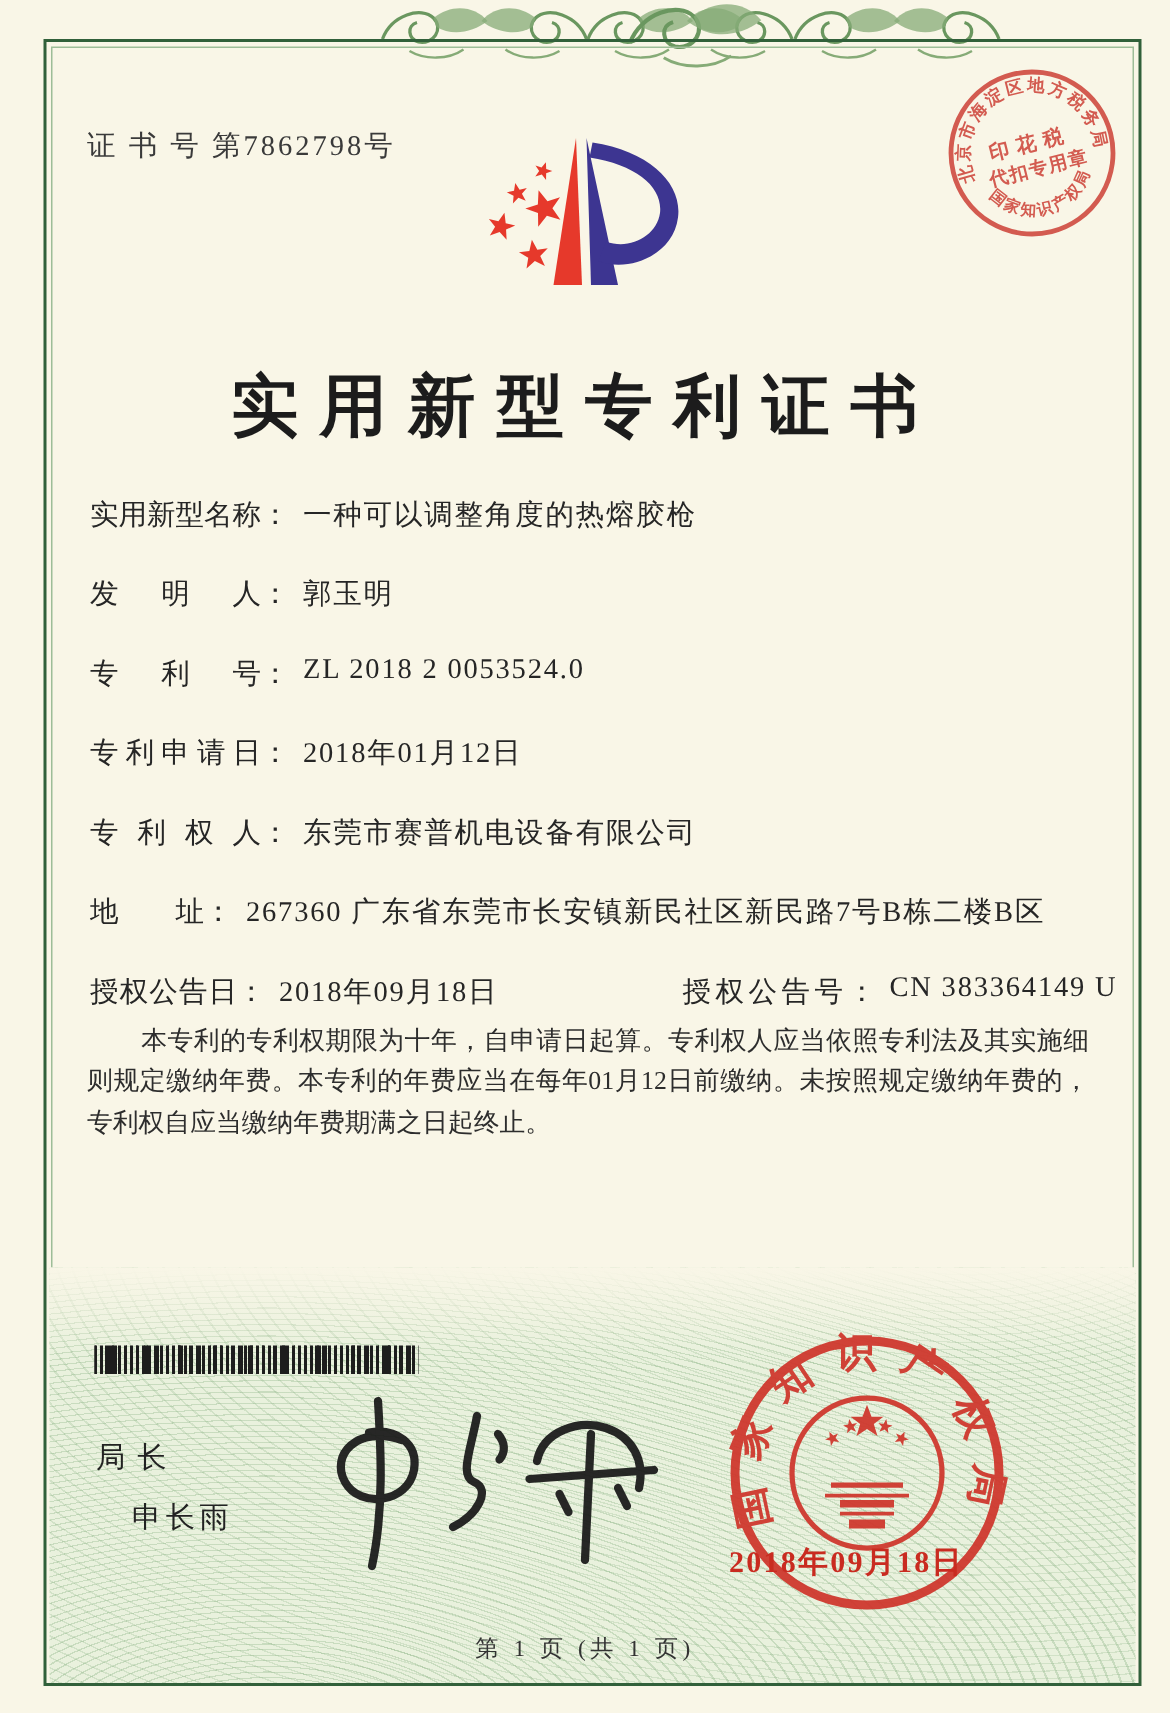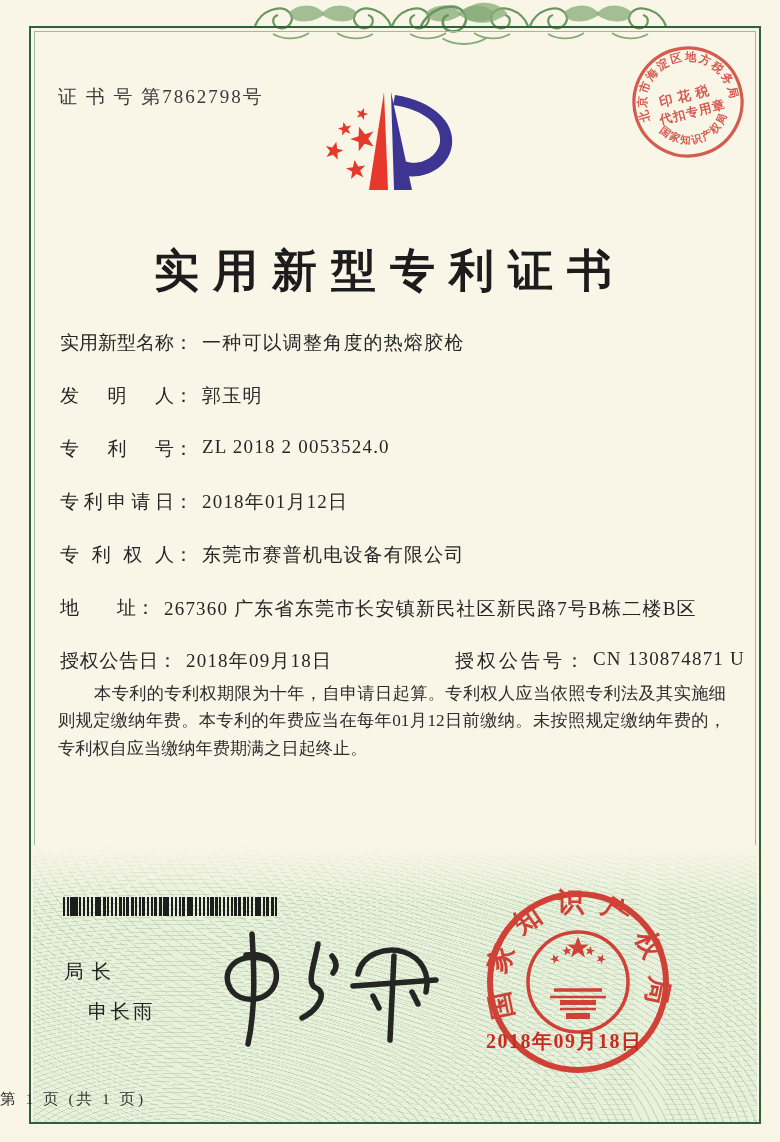--- a/index.html
+++ b/index.html
@@ -49,21 +49,21 @@
   .officer-role{position:absolute;left:64px;top:958px;font-size:19.5px;letter-spacing:8px;color:#222;}
   .officer-name{position:absolute;left:64px;top:998px;font-size:19.5px;letter-spacing:3px;color:#222;margin-left:24px;}
   .signature{position:absolute;left:190px;top:922px;}
 
   .seal{position:absolute;left:482px;top:886px;}
   .seal-date{position:absolute;left:486px;top:1028px;font-size:20px;font-weight:700;
              color:#c92b20;letter-spacing:1.5px;}
 
   .tax-stamp{position:absolute;left:612px;top:36px;}
 
-  .footer{position:absolute;left:0;top:1089px;width:780px;text-align:left;
+  .footer{position:absolute;left:0;top:1089px;width:780px;text-align:center;
           font-size:15.5px;letter-spacing:3px;color:#333;}
 </style>
 </head>
 <body>
 
 <div class="page">
 
   <svg class="top-ornament" viewBox="0 0 780 48">
     <defs>
       <g id="curl">
@@ -134,21 +134,21 @@
   <div class="row" style="top:542px">
     <span class="lbl">专利权人</span><span class="colon">：</span><span class="val">东莞市赛普机电设备有限公司</span>
   </div>
   <div class="row" style="top:595px">
     <span class="lbl-narrow">地址</span><span class="colon">：</span><span class="val val-wrap">267360 广东省东莞市长安镇新民社区新民路7号B栋二楼B区</span>
   </div>
   <div class="row" style="top:648px">
     <span class="lbl-mid">授权公告日</span><span class="colon">：</span><span class="val">2018年09月18日</span>
   </div>
   <div class="row" style="top:648px;left:455px">
-    <span style="letter-spacing:3px">授权公告号</span><span class="colon">：</span><span class="val">CN 130874871 U</span>
+    <span style="letter-spacing:3px">授权公告号</span><span class="colon">：</span><span class="val">CN 383364149 U</span>
   </div>
 
   <div class="paras">
     <p>本专利的专利权期限为十年，自申请日起算。专利权人应当依照专利法及其实施细则规定缴纳年费。本专利的年费应当在每年01月12日前缴纳。未按照规定缴纳年费的，专利权自应当缴纳年费期满之日起终止。</p>
   </div>
 
   <div class="barcode"></div>
 
   <div class="officer-role">局长</div>
   <div class="officer-name">申长雨</div>

